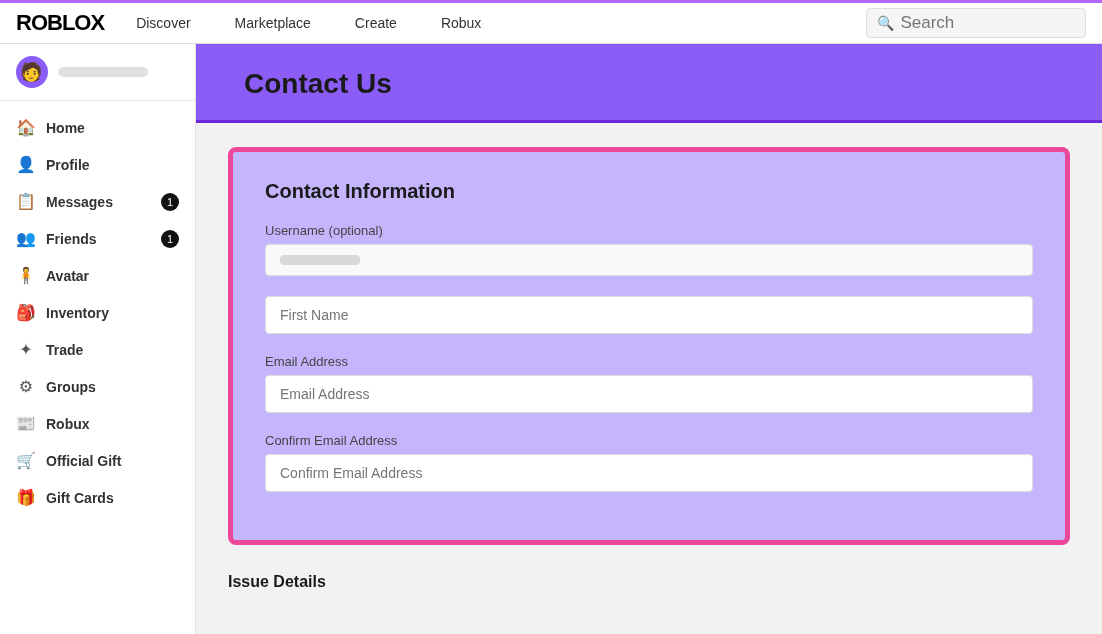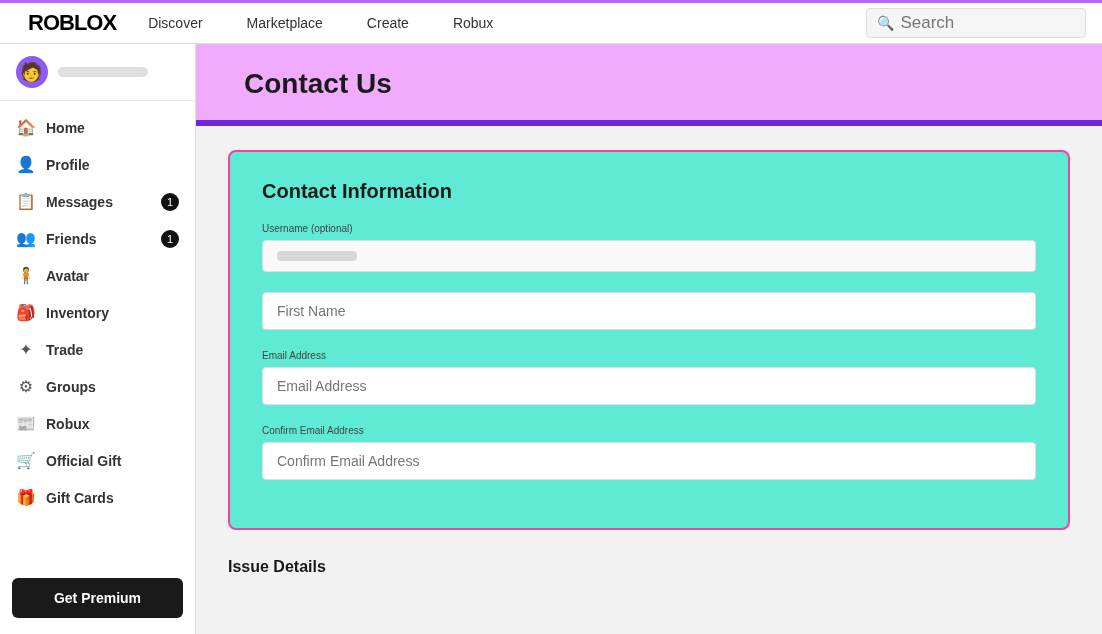--- a/index.html
+++ b/index.html
@@ -16,21 +16,20 @@
       flex-shrink: 0;
       border-top: 3px solid #b366ff;
     }
     .logo {
       font-size: 22px;
       font-weight: 900;
       letter-spacing: -1px;
       color: #000;
       margin-right: 32px;
       font-family: Arial Black, Arial, sans-serif;
-      margin-left: 12px;
     }
     .nav-links {
       display: flex;
       gap: 44px;
       flex: 1;
     }
     .nav-link {
       font-size: 14px;
       color: #333;
       cursor: pointer;
@@ -148,47 +147,47 @@
     }
 
     
     .main-content {
       flex: 1;
       overflow-y: auto;
       background: #f2f2f2;
       padding: 0;
     }
     .page-header {
-      background: #f0abfc;
+      background: #8b5cf6;
       padding: 24px 48px 20px;
-      border-bottom: 6px solid #6d28d9;
+      border-bottom: 3px solid #6d28d9;
     }
     .page-title {
       font-size: 28px;
       font-weight: 800;
       color: #1a1a1a;
     }
     .form-section {
-      background: #5eead4;
+      background: #c4b5fd;
       margin: 24px 32px;
       border-radius: 8px;
       padding: 28px 32px;
-      border: 2px solid #ec4899;
+      border: 5px solid #ec4899;
     }
     .section-title {
       font-size: 20px;
       font-weight: 700;
       color: #1a1a1a;
       margin-bottom: 20px;
     }
     .field-group {
       margin-bottom: 20px;
     }
     .field-label {
-      font-size: 10px;
+      font-size: 13px;
       color: #444;
       margin-bottom: 6px;
       display: block;
     }
     .field-label .optional {
       color: #666;
       font-weight: normal;
     }
     .field-input {
       width: 100%;
@@ -292,21 +291,20 @@
       </div>
       <div class="sidebar-item">
         <span class="sidebar-icon">🛒</span>
         <span class="sidebar-label">Official Gift</span>
       </div>
       <div class="sidebar-item">
         <span class="sidebar-icon">🎁</span>
         <span class="sidebar-label">Gift Cards</span>
       </div>
     </nav>
-    <button class="get-premium-btn">Get Premium</button>
   </aside>
 
   <main class="main-content">
     <div class="page-header">
       <h1 class="page-title">Contact Us</h1>
     </div>
 
     <div class="form-section">
       <h2 class="section-title">Contact Information</h2>
 

